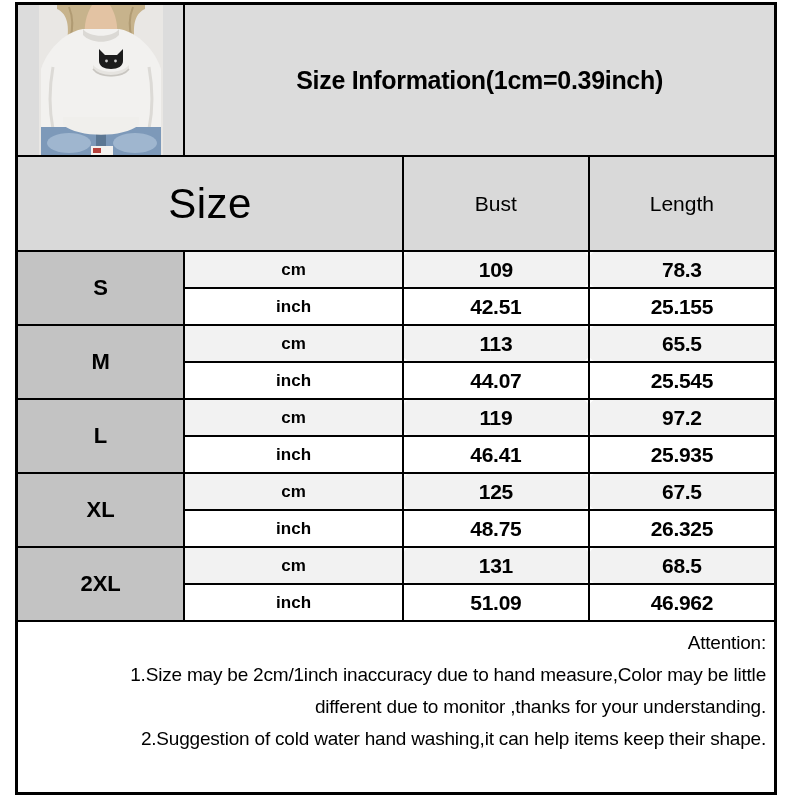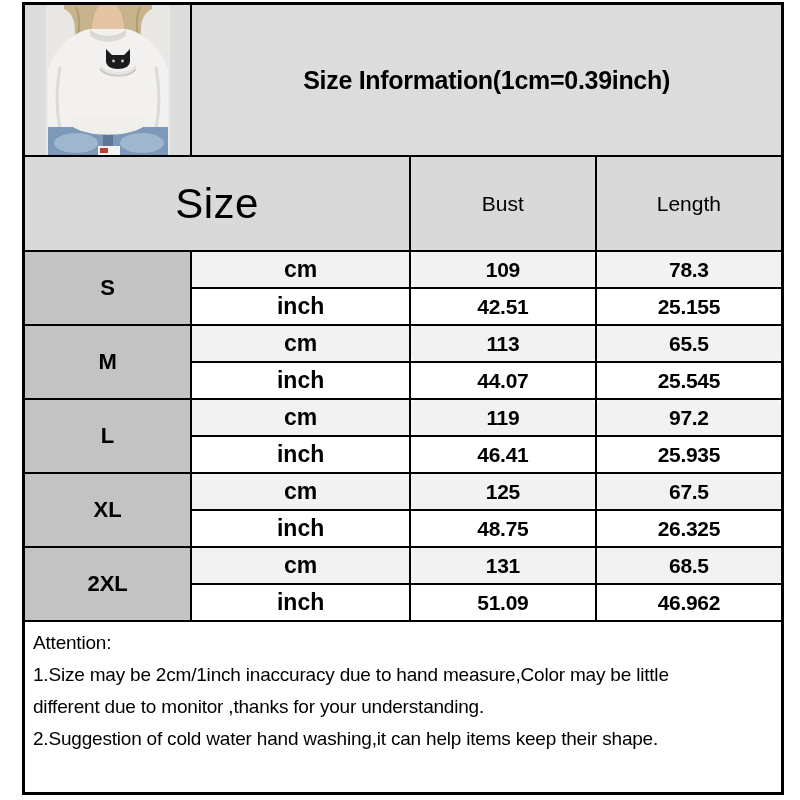--- a/index.html
+++ b/index.html
@@ -2,45 +2,45 @@
 <html><head>
 <meta charset="utf-8">
 <style>
   html,body{margin:0;padding:0;}
   body{
     width:800px;height:800px;background:#ffffff;
     font-family:"Liberation Sans","DejaVu Sans",sans-serif;color:#000;
   }
   .sheet{position:relative;width:800px;height:800px;background:#ffffff;overflow:hidden;}
   table.size-sheet{
-    position:absolute;left:22px;top:2px;width:762px;height:793px;
+    position:absolute;left:15px;top:2px;width:762px;height:793px;
     border-collapse:collapse;table-layout:fixed;
     border:3px solid #000;
   }
   td{
     border:2px solid #000;padding:0;margin:0;
     text-align:center;vertical-align:middle;overflow:hidden;
   }
   tr.r-top{height:150px;}
   tr.r-head{height:95px;}
   tr.r-sub{height:37px;}
   .c-photo{background:#dcdcdc;vertical-align:top;}
   .c-photo svg{display:block;margin:0 auto;width:124px;height:150px;}
   .c-title{
     background:#dcdcdc;font-weight:bold;font-size:25px;letter-spacing:-0.3px;
   }
   .c-colhead{background:#d9d9d9;font-weight:normal;font-size:21px;}
   .c-colhead-size{font-size:42px;letter-spacing:0.5px;}
   .c-size{background:#c3c3c3;font-weight:bold;font-size:22px;}
-  .c-unit{font-weight:bold;font-size:23px;}
+  .c-unit{font-weight:bold;font-size:17px;}
   .c-val{font-size:21px;font-weight:600;letter-spacing:-0.3px;border-radius:9px;}
   .bg-cm{background:#f2f2f2;}
   .bg-inch{background:#ffffff;}
   .c-attention{
-    background:#ffffff;text-align:left;vertical-align:top;
+    background:#ffffff;text-align:right;vertical-align:top;
     padding:5px 8px;font-size:19px;line-height:32px;letter-spacing:-0.2px;
   }
 </style>
 </head>
 <body>
 
 <div class="sheet">
   <table class="size-sheet">
     <colgroup>
       <col style="width:167px">

